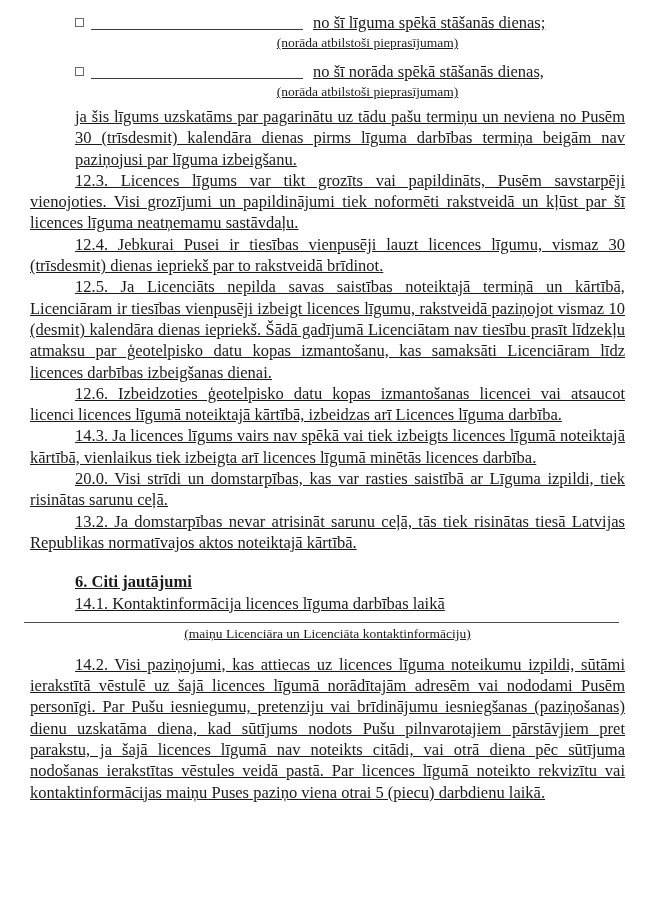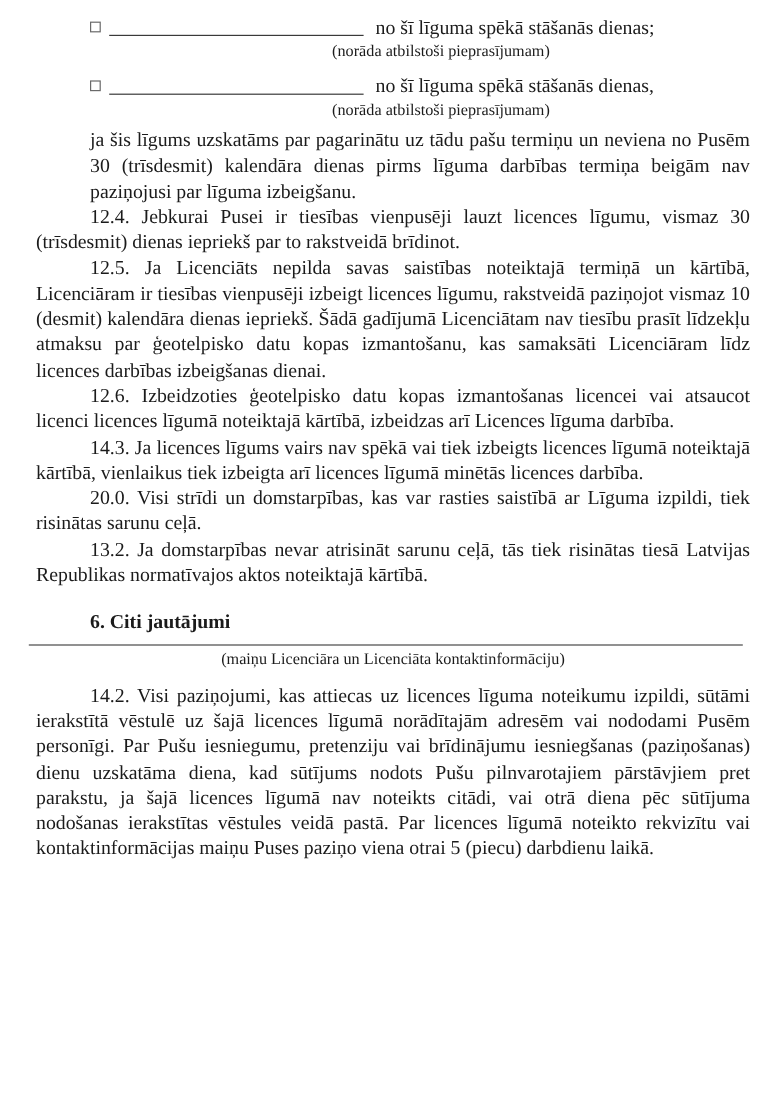--- a/index.html
+++ b/index.html
@@ -12,20 +12,21 @@
     position: relative;
     width: 645px;
     height: 892px;
     margin: 0 auto;
     background: #ffffff;
     color: #1b1b1b;
     font-size: 16.5px;
     line-height: 21.3px;
     padding: 12px 20px 0 30px;
     overflow: hidden;
+    text-decoration: underline;
   }
   .para {
     text-align: justify;
     text-indent: 45px;
   }
   .hang {
     text-align: justify;
     margin-left: 45px;
   }
   .heading {
@@ -80,34 +81,36 @@
 <body>
 
 <div class="page">
 
   <div class="cb-row">
     <span class="checkbox"></span><span class="blank"></span><span class="suffix">no šī līguma spēkā stāšanās dienas;</span>
   </div>
   <div class="cb-caption">(norāda atbilstoši pieprasījumam)</div>
 
   <div class="cb-row">
-    <span class="checkbox"></span><span class="blank"></span><span class="suffix">no šī līguma spēkā stāšanās dienas,</span>
+    <span class="checkbox"></span><span class="blank"></span><span class="suffix">no šī norāda spēkā stāšanās dienas,</span>
   </div>
   <div class="cb-caption second">(norāda atbilstoši pieprasījumam)</div>
 
   <p class="hang">ja šis līgums uzskatāms par pagarinātu uz tādu pašu termiņu un neviena no Pusēm 30 (trīsdesmit) kalendāra dienas pirms līguma darbības termiņa beigām nav paziņojusi par līguma izbeigšanu.</p>
 
+  <p class="para">12.3. Licences līgums var tikt grozīts vai papildināts, Pusēm savstarpēji vienojoties. Visi grozījumi un papildinājumi tiek noformēti rakstveidā un kļūst par šī licences līguma neatņemamu sastāvdaļu.</p>
   <p class="para">12.4. Jebkurai Pusei ir tiesības vienpusēji lauzt licences līgumu, vismaz 30 (trīsdesmit) dienas iepriekš par to rakstveidā brīdinot.</p>
   <p class="para">12.5. Ja Licenciāts nepilda savas saistības noteiktajā termiņā un kārtībā, Licenciāram ir tiesības vienpusēji izbeigt licences līgumu, rakstveidā paziņojot vismaz 10 (desmit) kalendāra dienas iepriekš. Šādā gadījumā Licenciātam nav tiesību prasīt līdzekļu atmaksu par ģeotelpisko datu kopas izmantošanu, kas samaksāti Licenciāram līdz licences darbības izbeigšanas dienai.</p>
   <p class="para">12.6. Izbeidzoties ģeotelpisko datu kopas izmantošanas licencei vai atsaucot licenci licences līgumā noteiktajā kārtībā, izbeidzas arī Licences līguma darbība.</p>
   <p class="para">14.3. Ja licences līgums vairs nav spēkā vai tiek izbeigts licences līgumā noteiktajā kārtībā, vienlaikus tiek izbeigta arī licences līgumā minētās licences darbība.</p>
 
   <p class="para">20.0. Visi strīdi un domstarpības, kas var rasties saistībā ar Līguma izpildi, tiek risinātas sarunu ceļā.</p>
   <p class="para">13.2. Ja domstarpības nevar atrisināt sarunu ceļā, tās tiek risinātas tiesā Latvijas Republikas normatīvajos aktos noteiktajā kārtībā.</p>
 
   <p class="heading">6. Citi jautājumi</p>
+  <p class="para">14.1. Kontaktinformācija licences līguma darbības laikā</p>
 
   <div class="fill-line"></div>
   <div class="line-caption">(maiņu Licenciāra un Licenciāta kontaktinformāciju)</div>
 
   <p class="para">14.2. Visi paziņojumi, kas attiecas uz licences līguma noteikumu izpildi, sūtāmi ierakstītā vēstulē uz šajā licences līgumā norādītajām adresēm vai nododami Pusēm personīgi. Par Pušu iesniegumu, pretenziju vai brīdinājumu iesniegšanas (paziņošanas) dienu uzskatāma diena, kad sūtījums nodots Pušu pilnvarotajiem pārstāvjiem pret parakstu, ja šajā licences līgumā nav noteikts citādi, vai otrā diena pēc sūtījuma nodošanas ierakstītas vēstules veidā pastā. Par licences līgumā noteikto rekvizītu vai kontaktinformācijas maiņu Puses paziņo viena otrai 5 (piecu) darbdienu laikā.</p>
 
 </div>
 
 </body></html>

